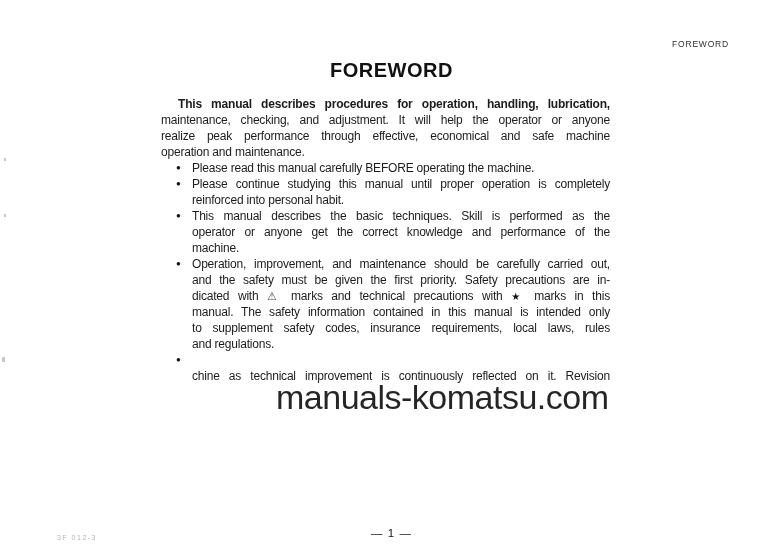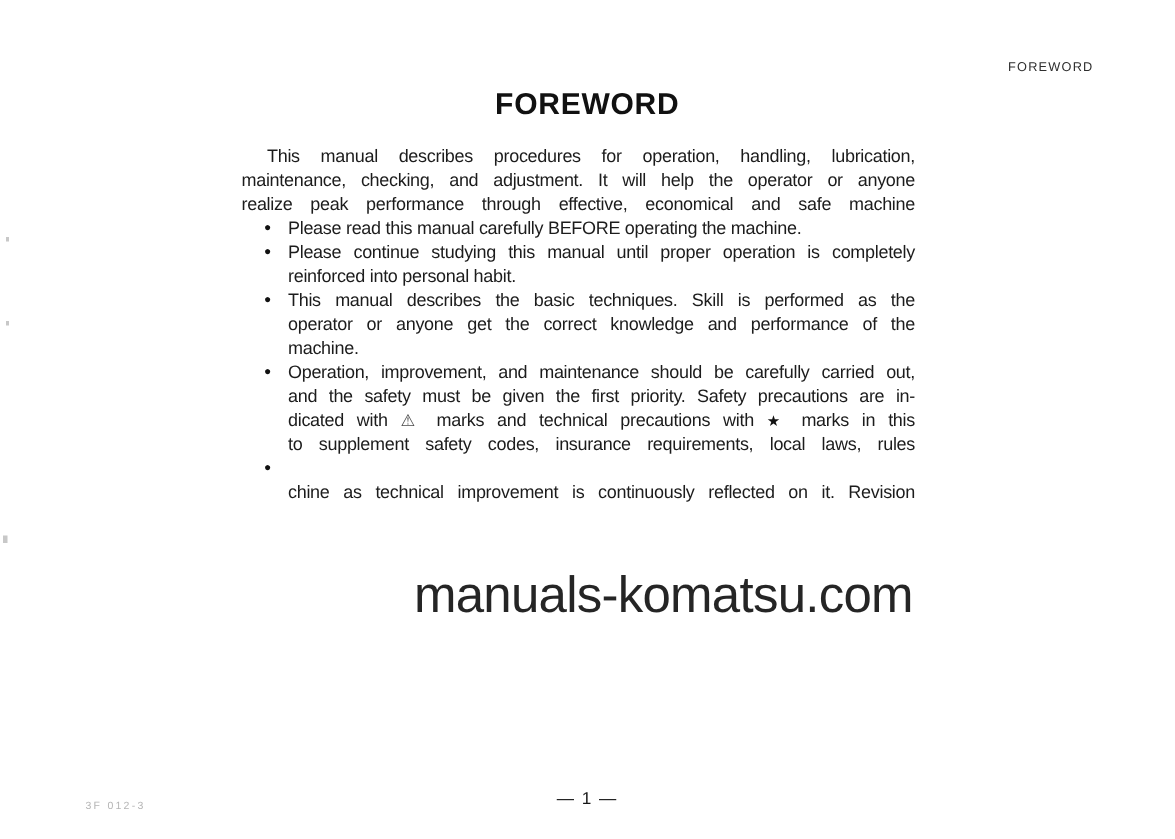--- a/index.html
+++ b/index.html
@@ -37,21 +37,21 @@
     left: 161px;
     top: 96px;
     width: 449px;
     font-size: 12px;
     line-height: 16px;
     letter-spacing: -0.2px;
     color: #1c1c1c;
   }
   .line { height: 16px; overflow: visible; }
   .j { text-align: justify; text-align-last: justify; }
-  .indent { text-indent: 17px; }
+  .indent { text-indent: 17px; font-weight: bold; }
   .li { position: relative; padding-left: 31px; }
   .bullet {
     position: absolute;
     left: 15px;
     top: 0;
     font-size: 8px;
     line-height: 16px;
     letter-spacing: 0;
     color: #111;
   }
@@ -101,20 +101,21 @@
 
   <div class="corner-label">FOREWORD</div>
 
   <h1 class="title">FOREWORD</h1>
 
   <div class="content">
 
     <div class="line j indent">This manual describes procedures for operation, handling, lubrication,</div>
     <div class="line j">maintenance, checking, and adjustment. It will help the operator or anyone</div>
     <div class="line j">realize peak performance through effective, economical and safe machine</div>
+    <div class="line">operation and maintenance.</div>
 
     <div class="line li">
       <span class="bullet">●</span>
       <span>Please read this manual carefully BEFORE operating the machine.</span>
     </div>
 
     <div class="line li j">
       <span class="bullet">●</span>
       <span>Please continue studying this manual until proper operation is completely</span>
     </div>
@@ -132,21 +133,23 @@
       <span>Operation, improvement, and maintenance should be carefully carried out,</span>
     </div>
     <div class="line li j">and the safety must be given the first priority. Safety precautions are in-</div>
     <div class="line li j">
       <span>dicated with</span>
       <span class="warn">⚠</span>
       <span>marks and technical precautions with</span>
       <span class="star">★</span>
       <span>marks in this</span>
     </div>
+    <div class="line li j">manual. The safety information contained in this manual is intended only</div>
     <div class="line li j">to supplement safety codes, insurance requirements, local laws, rules</div>
+    <div class="line li">and regulations.</div>
 
     <div class="line li j">
       <span class="bullet">●</span>
     </div>
     <div class="line li j">chine as technical improvement is continuously reflected on it. Revision</div>
 
   </div>
 
   <div class="watermark">manuals-komatsu.com</div>
 

